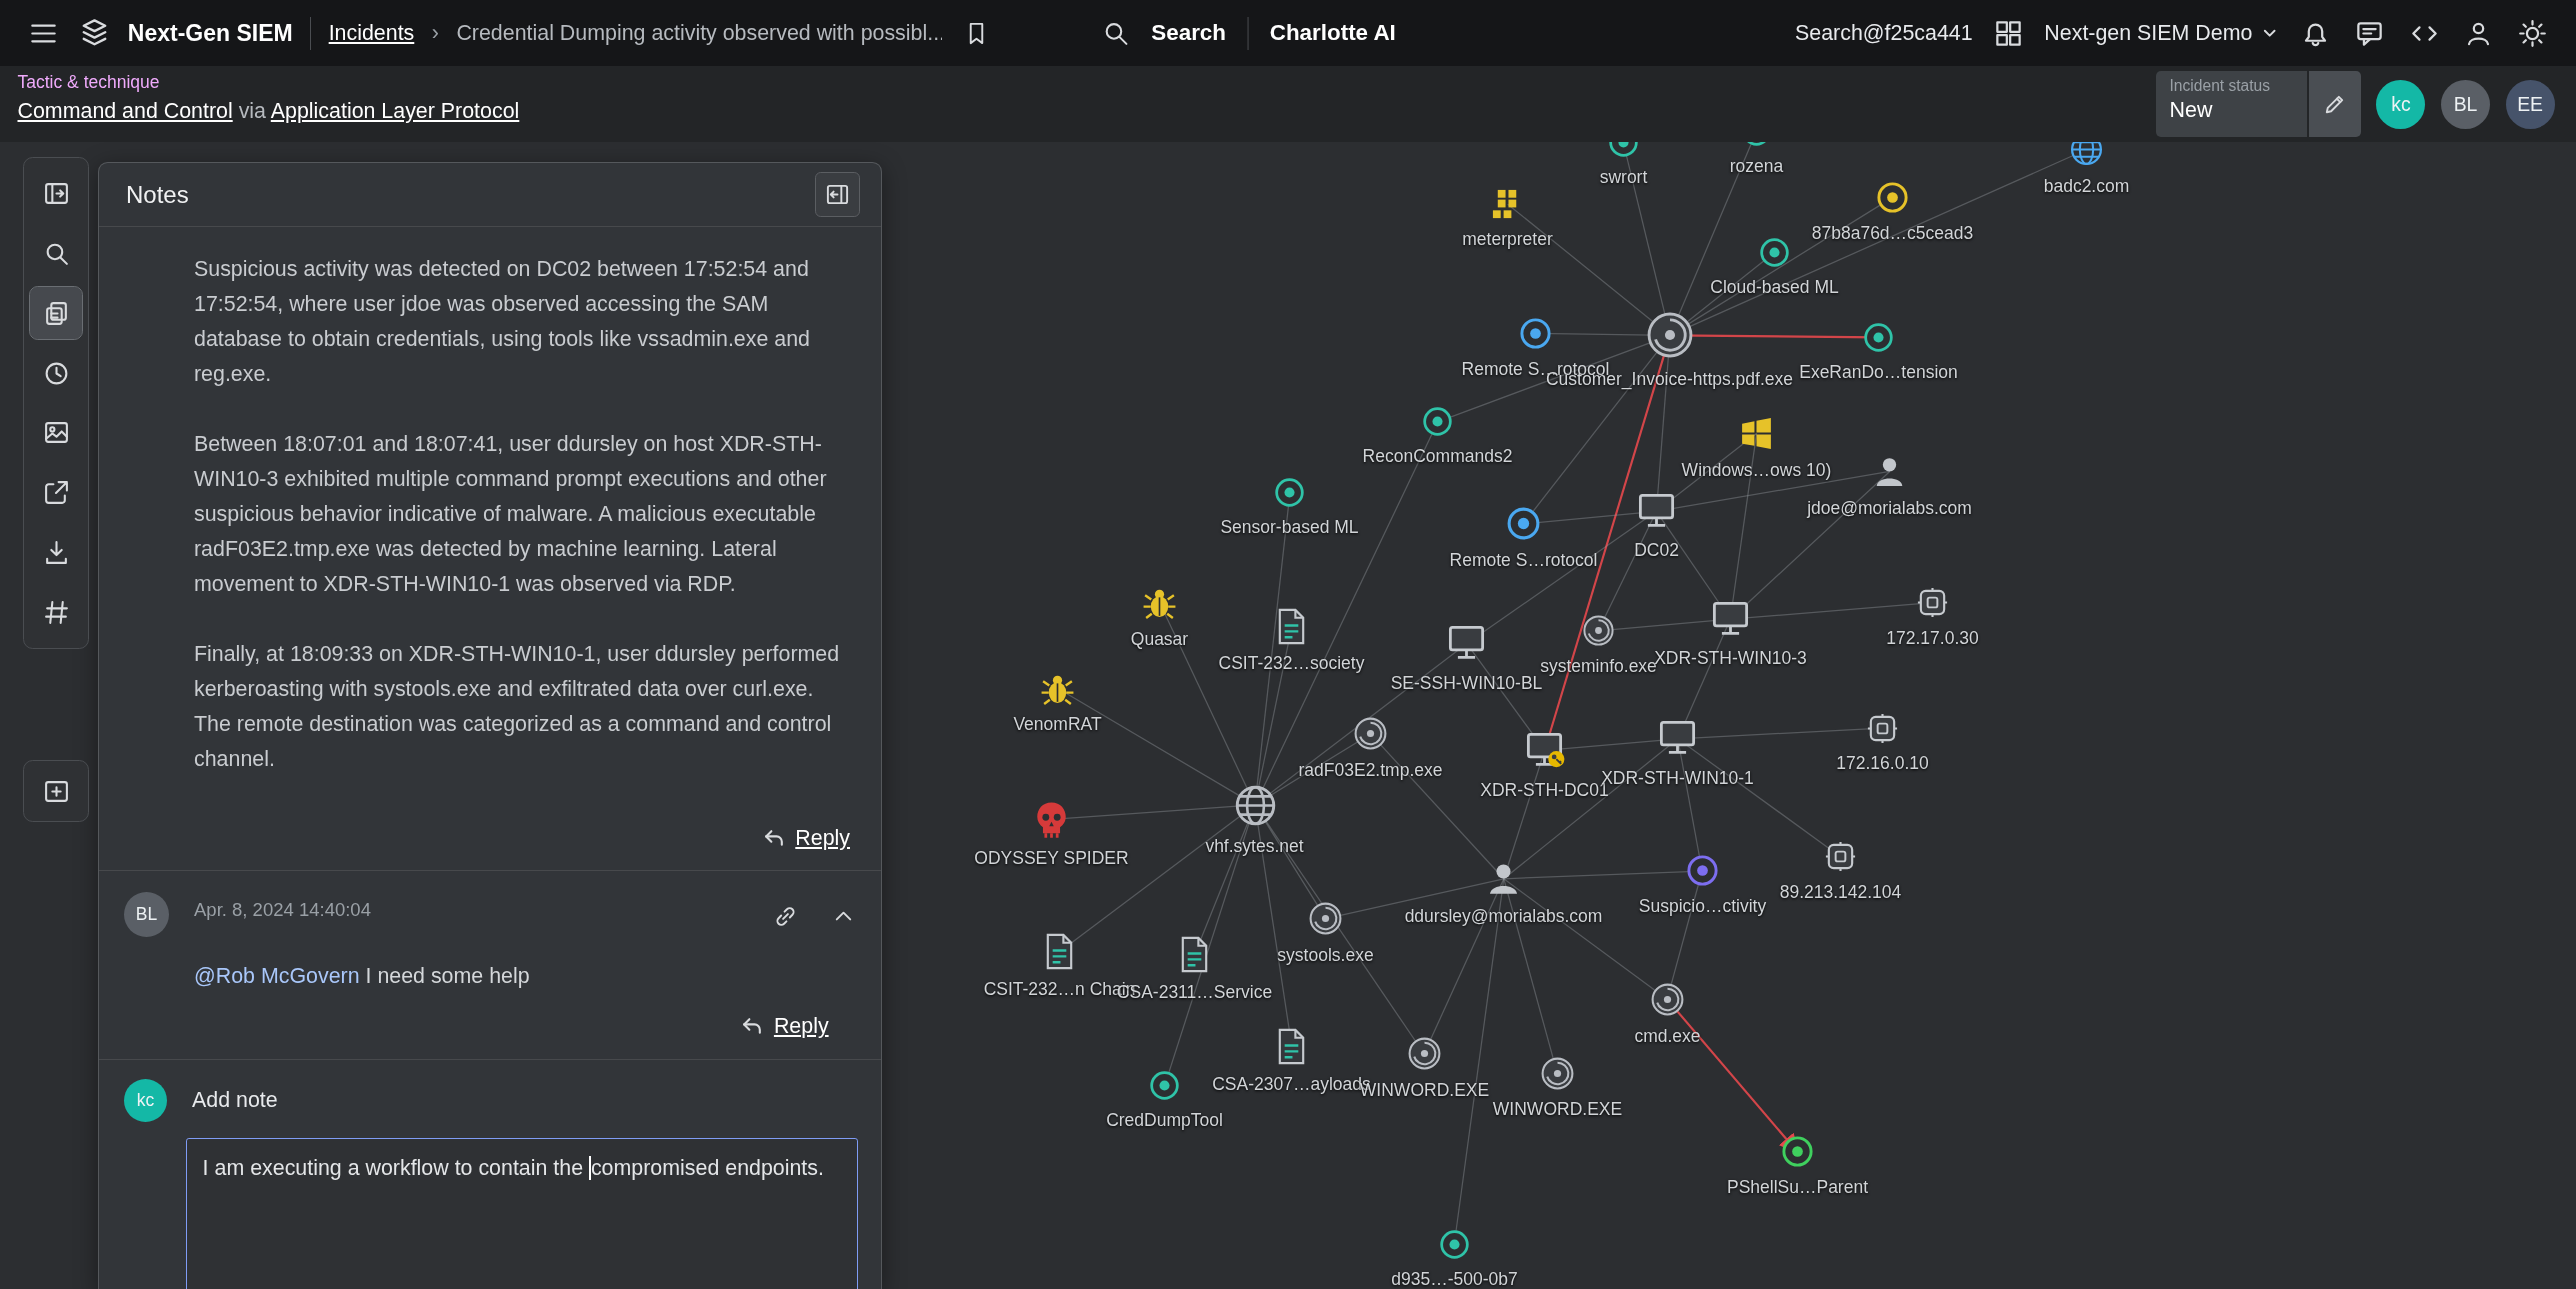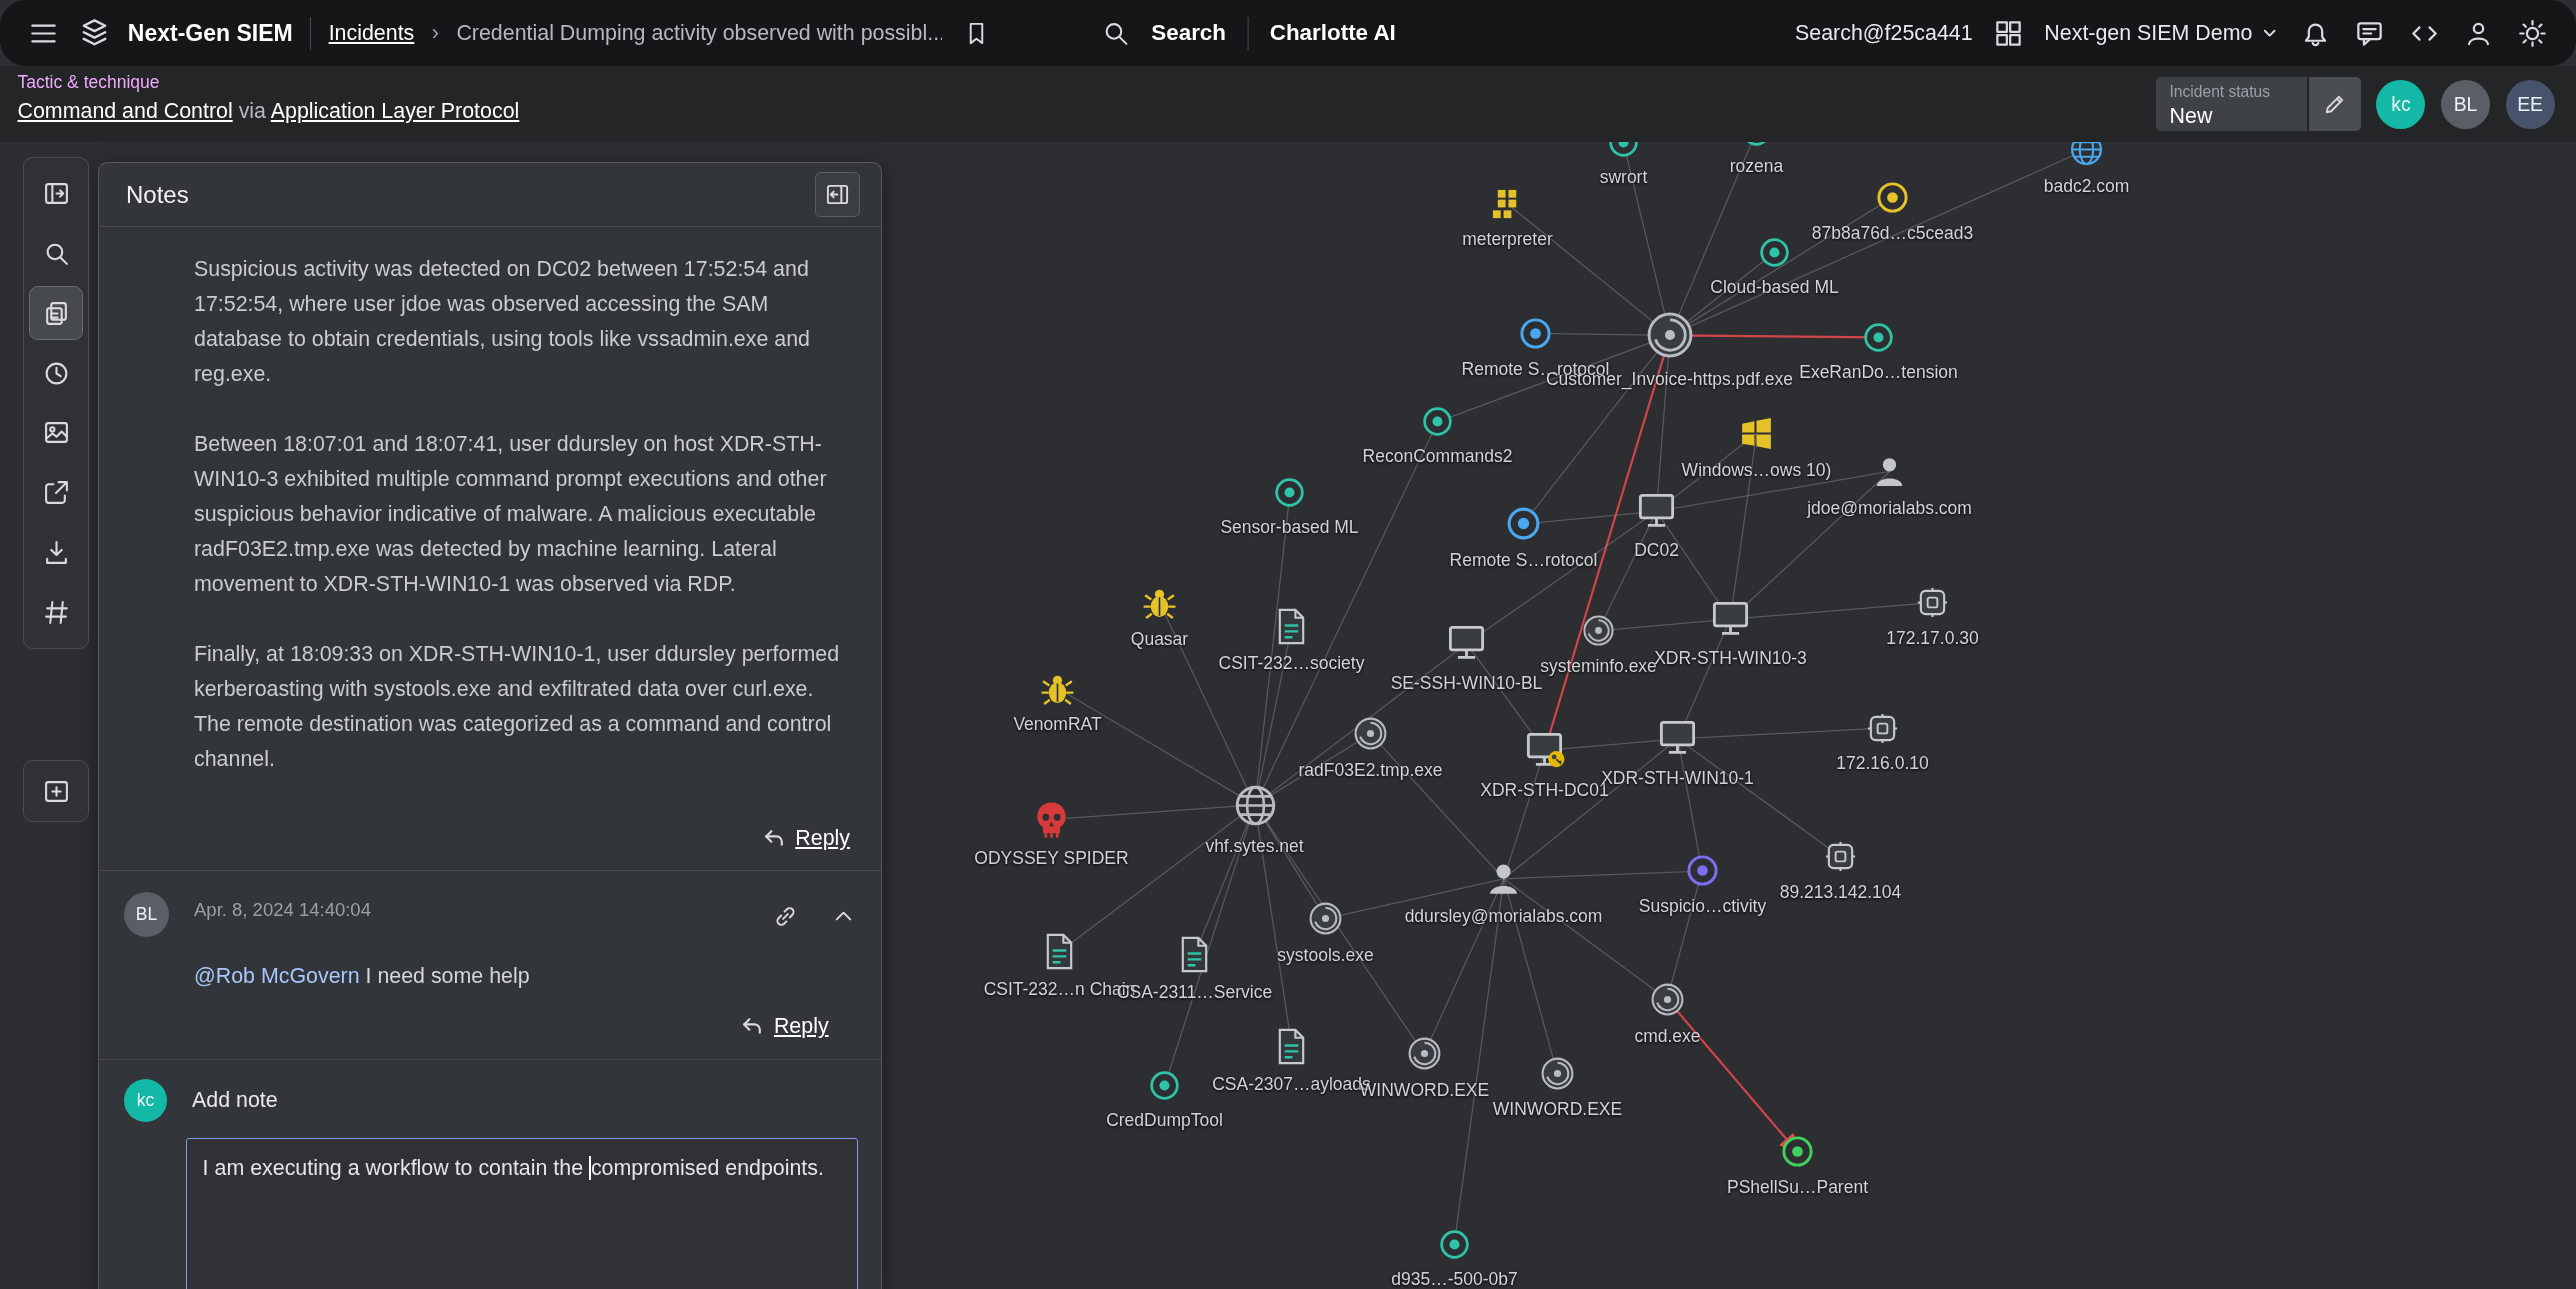--- a/index.html
+++ b/index.html
@@ -9,21 +9,21 @@
     font-family: "Liberation Sans", sans-serif;
     color: #e8eaed;
     position: relative;
   }
   svg { display: block; }
 
   
   .topbar {
     position: absolute; top: 0; left: 0; right: 0; height: 66px;
     background: #151618; display: flex; align-items: center;
-    justify-content: space-between; padding: 0 25px; z-index: 40; border-radius: 26px;
+    justify-content: space-between; padding: 0 25px; z-index: 40;
   }
   .tb-left, .tb-center, .tb-right { display: flex; align-items: center; gap: 17.5px; }
   .tb-center { position: absolute; left: 48.5%; transform: translateX(-50%); gap: 21.4px; }
   .icon-btn { background: none; border: none; cursor: pointer; display: grid; place-items: center; padding: 3.9px; }
   .app-name { font-size: 23px; font-weight: bold; color: #fff; white-space: nowrap; }
   .v-div { width: 1px; height: 33px; background: #4a4d51; }
   .crumb-link { color: #fff; font-size: 21.4px; text-decoration: underline; }
   .crumb-sep { color: #9aa0a6; font-size: 21.4px; }
   .crumb-title { color: #b6babf; font-size: 21.4px; max-width: 486px; white-space: nowrap; overflow: hidden; }
   .tb-strong { font-size: 22.4px; font-weight: bold; color: #fff; white-space: nowrap; }
@@ -36,21 +36,21 @@
     background: #232527; z-index: 30;
   }
   .tactic { position: absolute; left: 17.5px; top: 5.8px; }
   .tactic-label { font-size: 17.5px; color: #f0abfc; margin-bottom: 5.8px; }
   .tactic-links { font-size: 21.4px; color: #b6babf; }
   .tactic-links a { color: #fff; text-decoration: underline; }
   .tabbar { position: absolute; left: 50%; transform: translateX(-50%); bottom: 0; display: flex; gap: 93px; }
   .tab { font-size: 24px; color: #b3b7bb; padding: 17.5px 5.8px 19.4px 5.8px; cursor: pointer; border-bottom: 4.9px solid transparent; }
   .tab.active { color: #fff; border-bottom-color: #1fc3ad; }
   .sub-right { position: absolute; right: 21.4px; top: 0; height: 100%; display: flex; align-items: center; gap: 15.6px; }
-  .status-widget { display: flex; align-items: stretch; height: 54px; }
+  .status-widget { display: flex; align-items: stretch; height: 66px; }
   .status-box { background: #3e4246; border-radius: 4.9px 0 0 4.9px; padding: 5.8px 17.5px 5.8px 13.6px; min-width: 151px; }
   .status-label { font-size: 15.6px; color: #9aa0a6; }
   .status-value { font-size: 21.4px; color: #fff; margin-top: 2.9px; }
   .pencil-btn { width: 52px; background: #4a4e53; border: none; border-radius: 0 4.9px 4.9px 0; margin-left: 1.9px; display: grid; place-items: center; cursor: pointer; }
   .avatar { width: 49px; height: 49px; border-radius: 50%; display: grid; place-items: center; font-size: 19.4px; color: #eef2f4; flex: 0 0 auto; }
 
   
   .left-rail {
     position: absolute; left: 23px; top: 157px; width: 66px; z-index: 25;
     background: #2f3134; border: 1px solid #4a4d51; border-radius: 9.7px;

